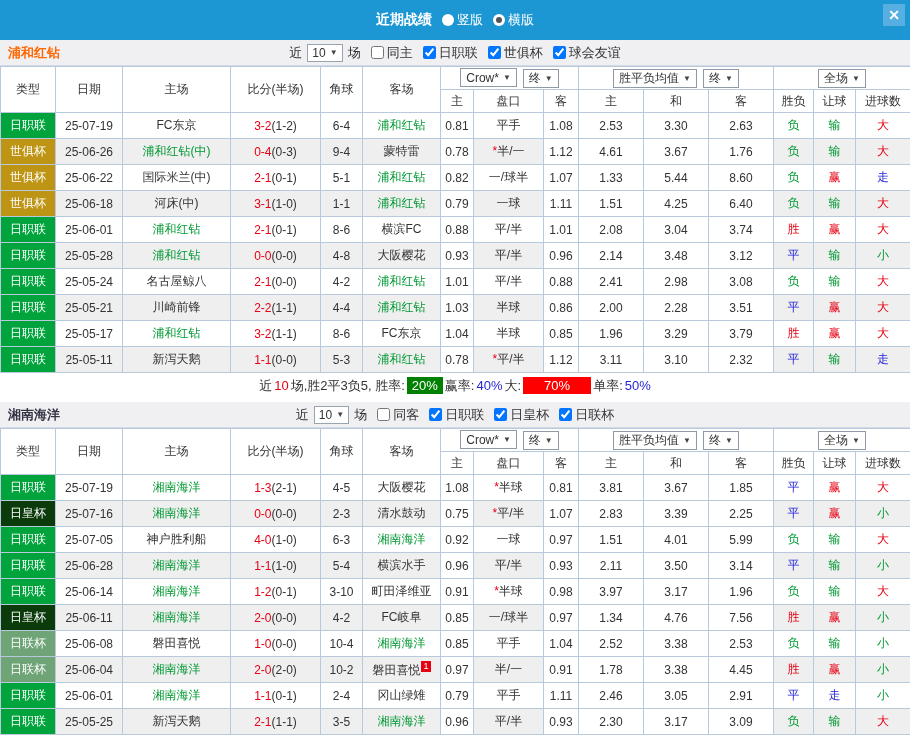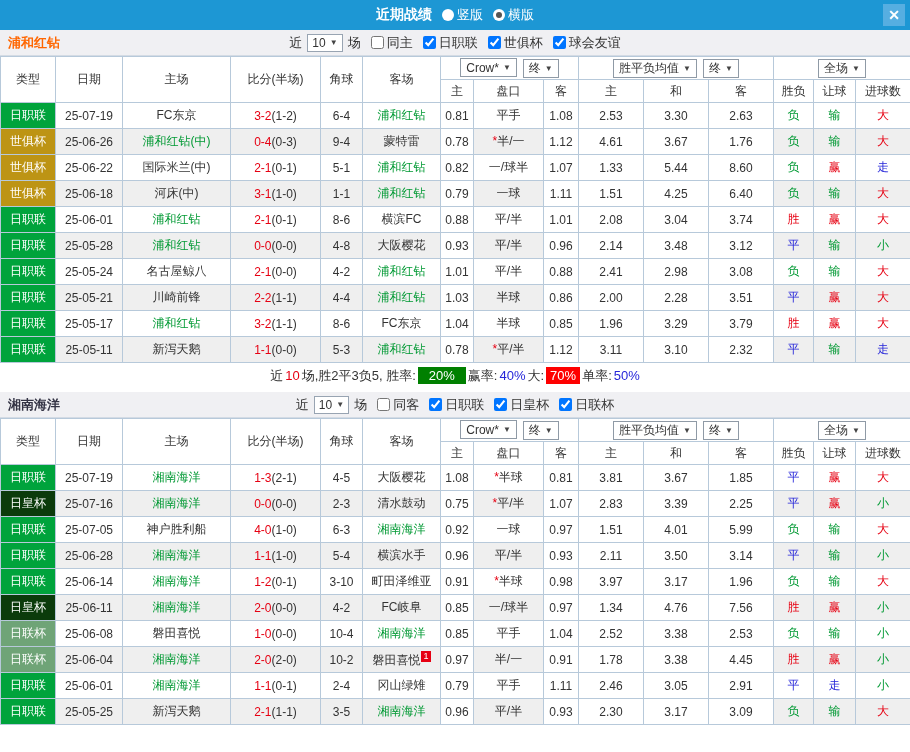--- a/index.html
+++ b/index.html
@@ -2,21 +2,21 @@
 <html><head>
 <meta charset="utf-8">
 <style>
   * { box-sizing: border-box; }
   html,body { margin:0; padding:0; }
   body {
     width:910px; height:752px; overflow:hidden; background:#fff;
     font-family:"Liberation Sans", sans-serif; font-size:12px; color:#333;
   }
   
-  .titlebar { position:relative; height:30px; background:#1d97d4;
+  .titlebar { position:relative; height:40px; background:#1d97d4;
     display:flex; align-items:center; justify-content:center; }
   .title { color:#fff; font-weight:bold; font-size:14px; }
   .radio { display:inline-flex; align-items:center; margin-left:10px; color:#fff; font-size:13px; cursor:pointer; }
   .radio-circle { width:12px; height:12px; border-radius:50%; background:#fff;
     display:inline-block; margin-right:3px; position:relative; }
   .radio-circle.sel::after { content:''; position:absolute; left:3px; top:3px; right:3px; bottom:3px;
     border-radius:50%; background:#555; }
   .close-btn { position:absolute; right:5px; top:4px; width:22px; height:22px;
     background:#56aee1; border:none; color:#fff; font-size:14px; font-weight:bold;
     line-height:20px; text-align:center; padding:0; cursor:pointer; }
@@ -49,22 +49,22 @@
   .star { color:#e60012; }
   .res-r { color:#e60012; }
   .res-g { color:#009933; }
   .res-b { color:#2626d9; }
   .sup { display:inline-block; background:#e60012; color:#fff; font-size:9px; line-height:11px;
     padding:0 2px; margin-left:1px; vertical-align:super; }
   
   .summary { height:25px; display:flex; align-items:center; justify-content:center;
     font-size:13px; }
   .summary span { margin:0 1px; }
-  .badge-g { background:#008000; color:#fff; padding:1px 11px; }
-  .badge-r { background:#fe0000; color:#fff; padding:1px 4px; }
+  .badge-g { background:#008000; color:#fff; padding:1px 5px; }
+  .badge-r { background:#fe0000; color:#fff; padding:1px 21px; }
   .pct-b { color:#2626d9; }
   .num-r { color:#e60012; }
   .gap { height:4px; background:#fff; }
 </style>
 </head>
 <body>
 
 <div class="titlebar">
   <span class="title">近期战绩</span>
   <span id="radio-group"><span class="radio">

